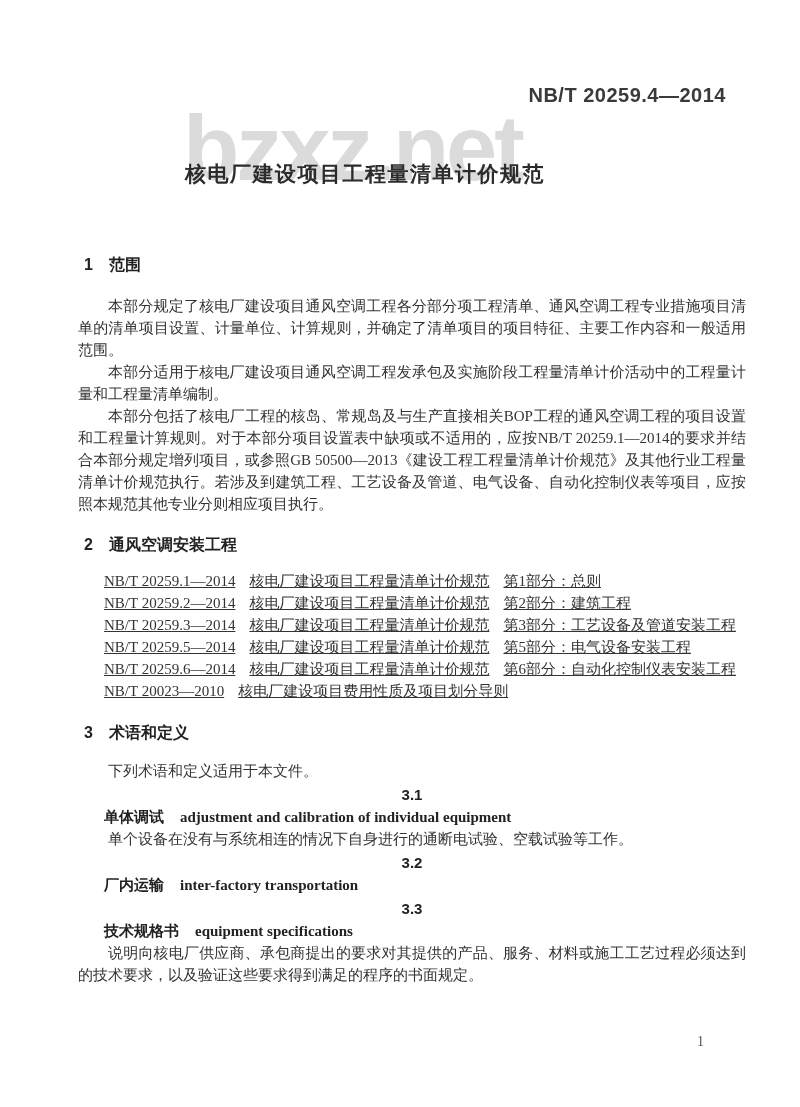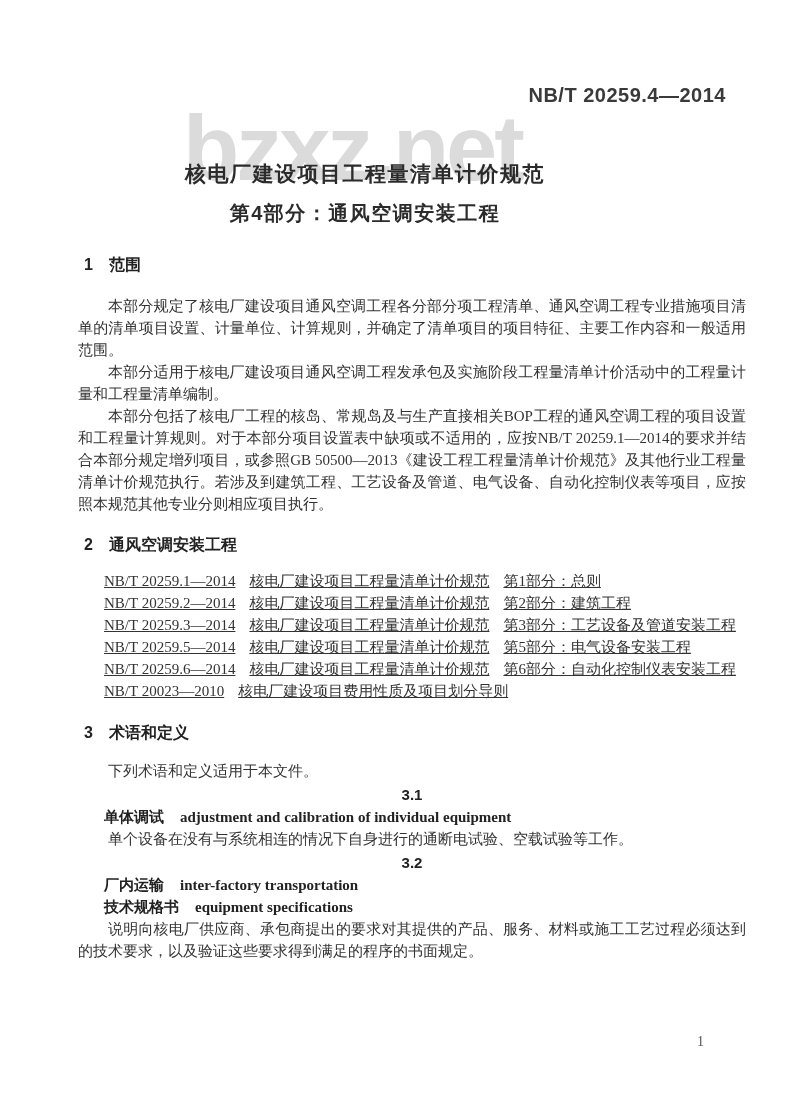--- a/index.html
+++ b/index.html
@@ -129,21 +129,20 @@
 <body>
 
 <div class="page">
 
   <div class="watermark">bzxz.net</div>
 
   <div class="doc-code">NB/T 20259.4—2014</div>
 
   <div class="title-block">
     <div class="title-line1">核电厂建设项目工程量清单计价规范</div>
-    <div class="title-line2">第4部分：通风空调安装工程</div>
   </div>
 
   <div class="content">
 
     <div class="sec-h">
       <span class="h-num">1</span><span>范围</span>
     </div>
     <p class="para">本部分规定了核电厂建设项目通风空调工程各分部分项工程清单、通风空调工程专业措施项目清单的清单项目设置、计量单位、计算规则，并确定了清单项目的项目特征、主要工作内容和一般适用范围。</p>
     <p class="para">本部分适用于核电厂建设项目通风空调工程发承包及实施阶段工程量清单计价活动中的工程量计量和工程量清单编制。</p>
     <p class="para">本部分包括了核电厂工程的核岛、常规岛及与生产直接相关BOP工程的通风空调工程的项目设置和工程量计算规则。对于本部分项目设置表中缺项或不适用的，应按NB/T 20259.1—2014的要求并结合本部分规定增列项目，或参照GB 50500—2013《建设工程工程量清单计价规范》及其他行业工程量清单计价规范执行。若涉及到建筑工程、工艺设备及管道、电气设备、自动化控制仪表等项目，应按照本规范其他专业分则相应项目执行。</p>
@@ -186,20 +185,21 @@
     </div>
 
     <div class="term">
       <div class="term-num">3.2</div>
       <div class="term-line">
         <span class="term-zh">厂内运输</span><span class="term-en">inter-factory transportation</span>
       </div>
     </div>
 
     <div class="term">
+      <div class="term-num">3.3</div>
       <div class="term-line">
         <span class="term-zh">技术规格书</span><span class="term-en">equipment specifications</span>
       </div>
       <p class="term-def">说明向核电厂供应商、承包商提出的要求对其提供的产品、服务、材料或施工工艺过程必须达到的技术要求，以及验证这些要求得到满足的程序的书面规定。</p>
     </div>
 
   </div>
 
   <div class="page-num">1</div>
 

